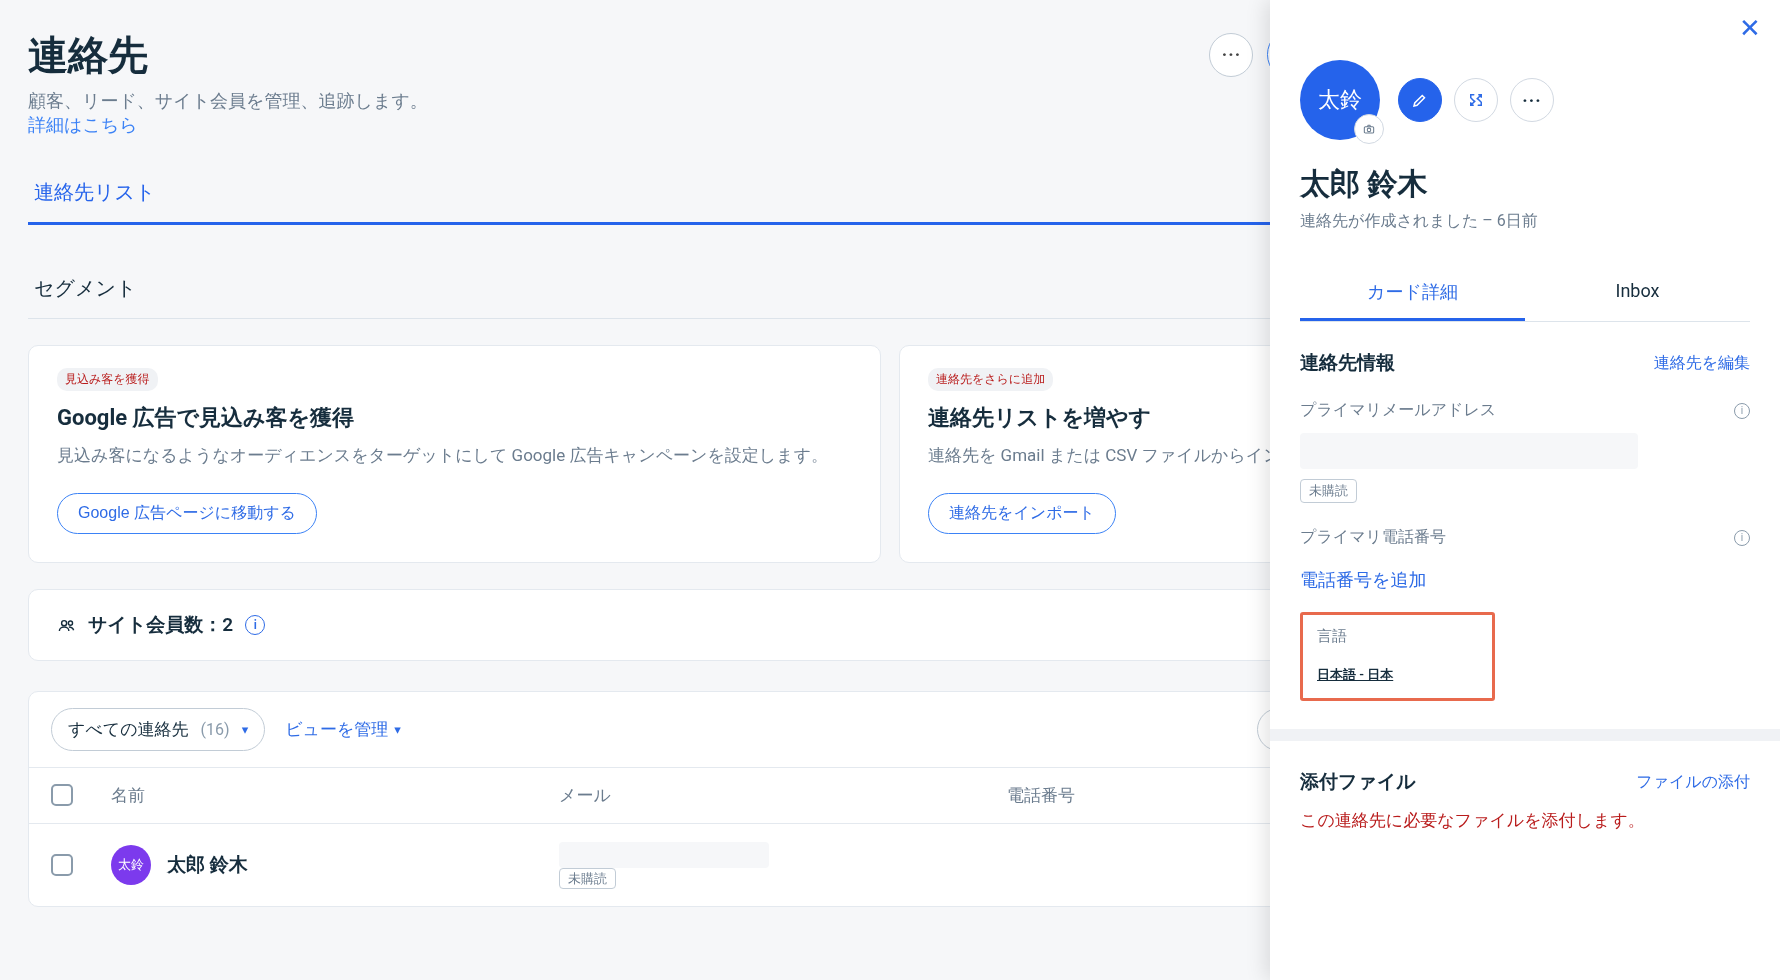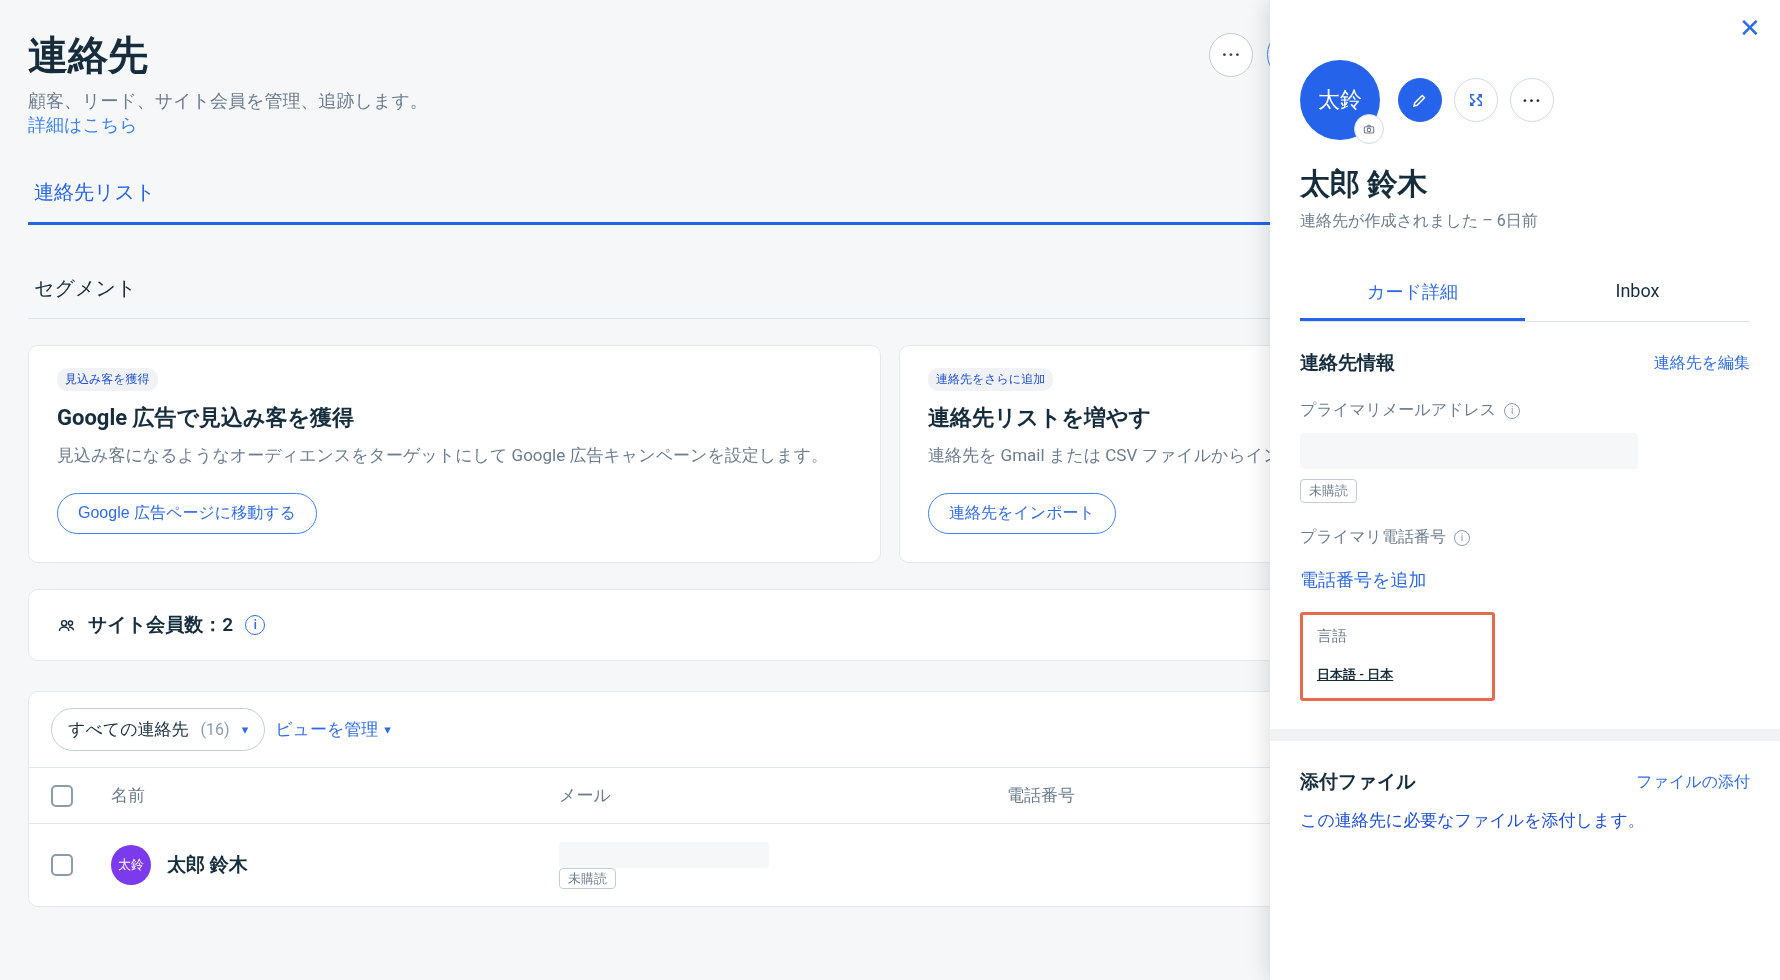--- a/index.html
+++ b/index.html
@@ -11,42 +11,42 @@
 .page-link { color: #3b82f6; font-size: 18px; cursor: pointer; }
 .header-actions { display: flex; gap: 14px; align-items: center; }
 .icon-btn-circle { width: 44px; height: 44px; border-radius: 50%; border: 1px solid #c2ccd6; background: #fff; display: flex; align-items: center; justify-content: center; cursor: pointer; font-size: 18px; color: #444; font-weight: bold; letter-spacing: 1px; }
 .dropdown-btn { border: 1px solid #3b82f6; border-radius: 28px; padding: 12px 26px; background: #fff; color: #3b82f6; font-size: 20px; font-weight: 500; display: flex; align-items: center; gap: 16px; cursor: pointer; }
 .primary-btn { border: none; border-radius: 28px; padding: 12px 26px; background: #2563eb; color: #fff; font-size: 20px; font-weight: 500; display: flex; align-items: center; gap: 10px; cursor: pointer; }
 .tabs { display: flex; gap: 38px; border-bottom: 1px solid #dde4eb; margin-top: 30px; flex-direction: column; }
 .tab { font-size: 20px; padding: 12px 6px 16px 6px; cursor: pointer; color: #162d3d; font-weight: 500; }
 .tab.active { color: #2563eb; border-bottom: 3px solid #2563eb; }
 .cards-row { display: flex; gap: 18px; margin-top: 26px; }
 .info-card { flex: 1; background: #fff; border-radius: 10px; padding: 22px 28px 28px 28px; border: 1px solid #e4e9ef; }
-.card-tag { font-size: 12px; color: #1d4ed8; background: #f0f2f5; padding: 3px 8px; border-radius: 10px; display: inline-block; margin-bottom: 12px; }
+.card-tag { font-size: 12px; color: #b91c1c; background: #f0f2f5; padding: 3px 8px; border-radius: 10px; display: inline-block; margin-bottom: 12px; }
 .card-title { font-size: 22px; font-weight: 700; color: #162d3d; margin-bottom: 10px; }
 .card-desc { font-size: 17px; color: #6b7c8e; margin-bottom: 24px; line-height: 1.5; }
 .card-action { border: 1px solid #3b82f6; border-radius: 22px; padding: 9px 20px; background: #fff; color: #2e6be6; font-size: 16px; font-weight: 500; cursor: pointer; }
 .members-bar { background: #fff; border-radius: 10px; padding: 22px 28px; border: 1px solid #e4e9ef; margin-top: 26px; display: flex; justify-content: space-between; align-items: center; }
 .members-left { display: flex; align-items: center; gap: 12px; font-size: 19px; font-weight: 600; }
 .info-icon { width: 20px; height: 20px; border: 1.5px solid #2e6be6; border-radius: 50%; display: inline-flex; align-items: center; justify-content: center; font-size: 12px; color: #2e6be6; }
 .members-right { color: #2e6be6; font-size: 19px; cursor: pointer; font-weight: 500; }
 .table-container { background: #fff; border-radius: 10px; border: 1px solid #e4e9ef; margin-top: 30px; }
-.table-toolbar { display: flex; align-items: center; padding: 16px 22px; gap: 10px; }
+.table-toolbar { display: flex; align-items: center; padding: 16px 22px; gap: 20px; }
 .view-selector { display: flex; align-items: center; gap: 12px; border: 1px solid #c2ccd6; border-radius: 24px; padding: 9px 16px; cursor: pointer; }
 .view-selector .name { font-size: 17px; color: #162d3d; }
 .view-selector .count { font-size: 16px; color: #8a9bab; }
 .chev-down { color: #2e6be6; font-size: 13px; }
 .toolbar-link { color: #2e6be6; font-size: 17px; cursor: pointer; display: flex; align-items: center; gap: 6px; }
 .spacer { flex: 1; }
 .filter-btn { border: 1px solid #c2ccd6; border-radius: 22px; padding: 9px 18px; background: #fff; color: #2e6be6; font-size: 17px; cursor: pointer; display: flex; align-items: center; gap: 8px; }
 .settings-btn { border: 1px solid #c2ccd6; border-radius: 22px; padding: 9px 13px; background: #fff; color: #2e6be6; cursor: pointer; }
 .search-box { border: 1px solid #c2ccd6; border-radius: 22px; padding: 9px 16px; display: flex; align-items: center; gap: 8px; color: #8a9bab; }
 .search-box input { border: none; outline: none; font-size: 17px; width: 180px; color: #162d3d; }
 .search-box input::placeholder { color: #8a9bab; }
-.table-header { display: flex; padding: 16px 22px; border-top: 1px solid #e4e9ef; border-bottom: 1px solid #e4e9ef; color: #6b7c8e; font-size: 17px; align-items: flex-end; }
+.table-header { display: flex; padding: 16px 22px; border-top: 1px solid #e4e9ef; border-bottom: 1px solid #e4e9ef; color: #6b7c8e; font-size: 17px; align-items: center; }
 .table-row { display: flex; padding: 18px 22px; align-items: center; }
 .col-check { width: 60px; }
 .col-name { flex: 2; display: flex; align-items: center; gap: 16px; }
 .col-email { flex: 2; }
 .col-phone { flex: 1.5; }
 .col-status { flex: 1.5; }
 .col-more { width: 50px; text-align: right; }
 .checkbox { width: 22px; height: 22px; border: 2px solid #8a9bab; border-radius: 5px; cursor: pointer; }
 .avatar-small { width: 40px; height: 40px; border-radius: 50%; background: #7c3aed; color: #fff; display: inline-flex; align-items: center; justify-content: center; font-size: 13px; font-weight: 500; }
 .row-name { font-size: 19px; font-weight: 600; }
@@ -61,31 +61,31 @@
 .panel-act-btn.primary { background: #2563eb; color: #fff; border-color: #2563eb; }
 .panel-name-block { margin-top: 24px; }
 .panel-name { font-size: 30px; font-weight: 700; color: #162d3d; }
 .panel-meta { font-size: 16px; color: #6b7c8e; margin-top: 6px; }
 .panel-tabs { display: flex; border-bottom: 1px solid #dde4eb; margin-top: 34px; }
 .panel-tab { flex: 1; text-align: center; padding: 14px 0; font-size: 18px; cursor: pointer; color: #162d3d; }
 .panel-tab.active { color: #2e6be6; border-bottom: 3px solid #2563eb; font-weight: 500; }
 .section-header { display: flex; justify-content: space-between; align-items: center; margin-top: 28px; }
 .section-title { font-size: 19px; font-weight: 700; color: #162d3d; }
 .section-action { font-size: 16px; color: #2e6be6; cursor: pointer; font-weight: 500; }
-.field-label { font-size: 16px; color: #6b7c8e; margin-top: 24px; display: flex; align-items: center; gap: 8px; }
+.field-label { font-size: 16px; color: #6b7c8e; margin-top: 24px; display: flex; align-items: center; gap: 8px; justify-content: space-between; }
 .info-icon-sm { width: 16px; height: 16px; border: 1.2px solid #8a9bab; border-radius: 50%; display: inline-flex; align-items: center; justify-content: center; font-size: 10px; color: #8a9bab; }
 .field-value-box { margin-top: 12px; }
 .field-placeholder { height: 36px; background: #f6f7f9; border-radius: 4px; width: 75%; }
 .badge-small { display: inline-block; font-size: 13px; border: 1px solid #c2ccd6; border-radius: 4px; padding: 2px 8px; color: #6b7c8e; margin-top: 10px; }
 .add-link { color: #2e6be6; font-size: 18px; cursor: pointer; font-weight: 500; margin-top: 20px; display: block; }
 .lang-box { border: 3px solid #e86a4d; border-radius: 3px; padding: 12px 14px 14px 14px; margin-top: 20px; width: 195px; }
 .lang-label { font-size: 15px; color: #6b7c8e; }
 .lang-val { font-size: 13px; font-weight: 600; color: #162d3d; margin-top: 20px; text-decoration: underline; }
 .divider-thick { height: 12px; background: #f0f2f5; margin: 28px -30px 0 -30px; }
-.attach-hint { font-size: 17px; color: #1d4ed8; margin-top: 14px; }
+.attach-hint { font-size: 17px; color: #b91c1c; margin-top: 14px; }
 svg { width: 1em; height: 1em; vertical-align: middle; }
 </style>
 </head>
 <body>
 
 <div class="main-content">
   <div class="page-header">
     <div class="page-title-block">
       <h1>連絡先</h1>
       <div class="page-subtitle">顧客、リード、サイト会員を管理、追跡します。</div>

